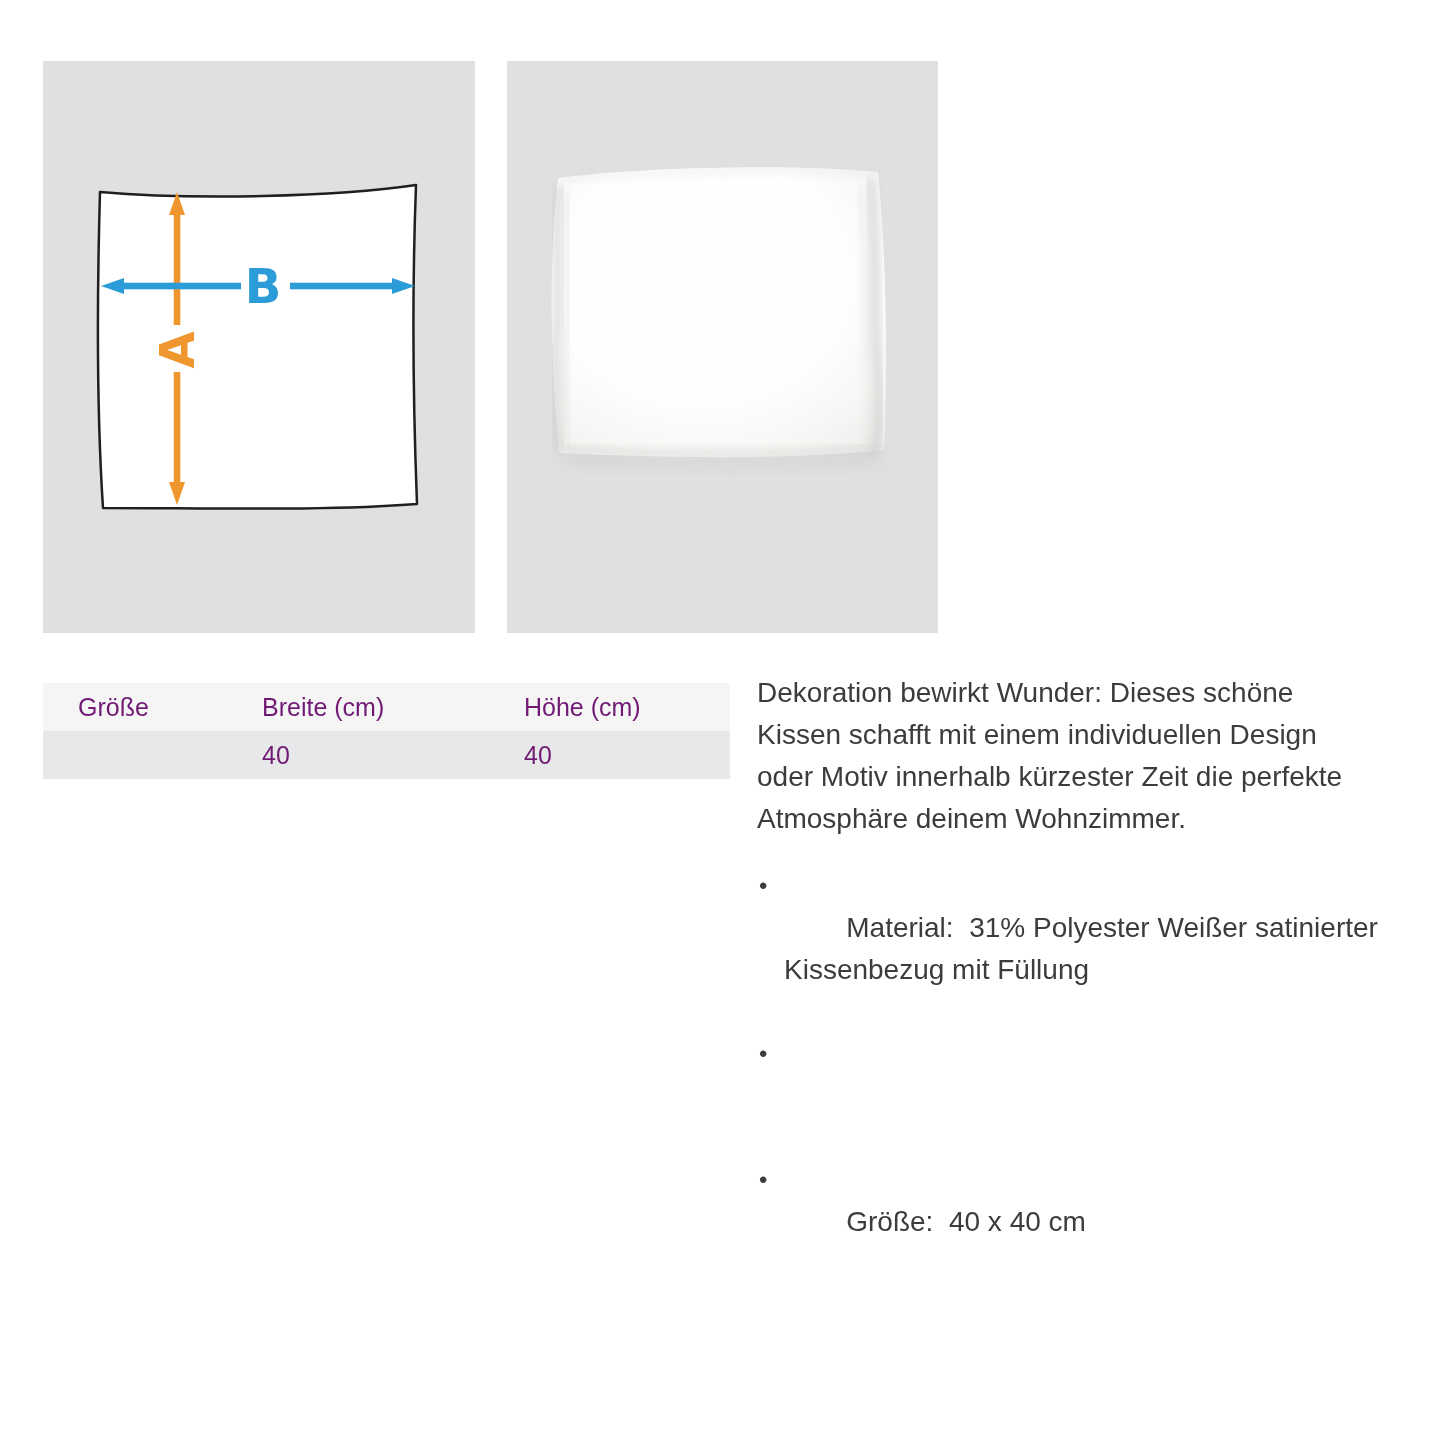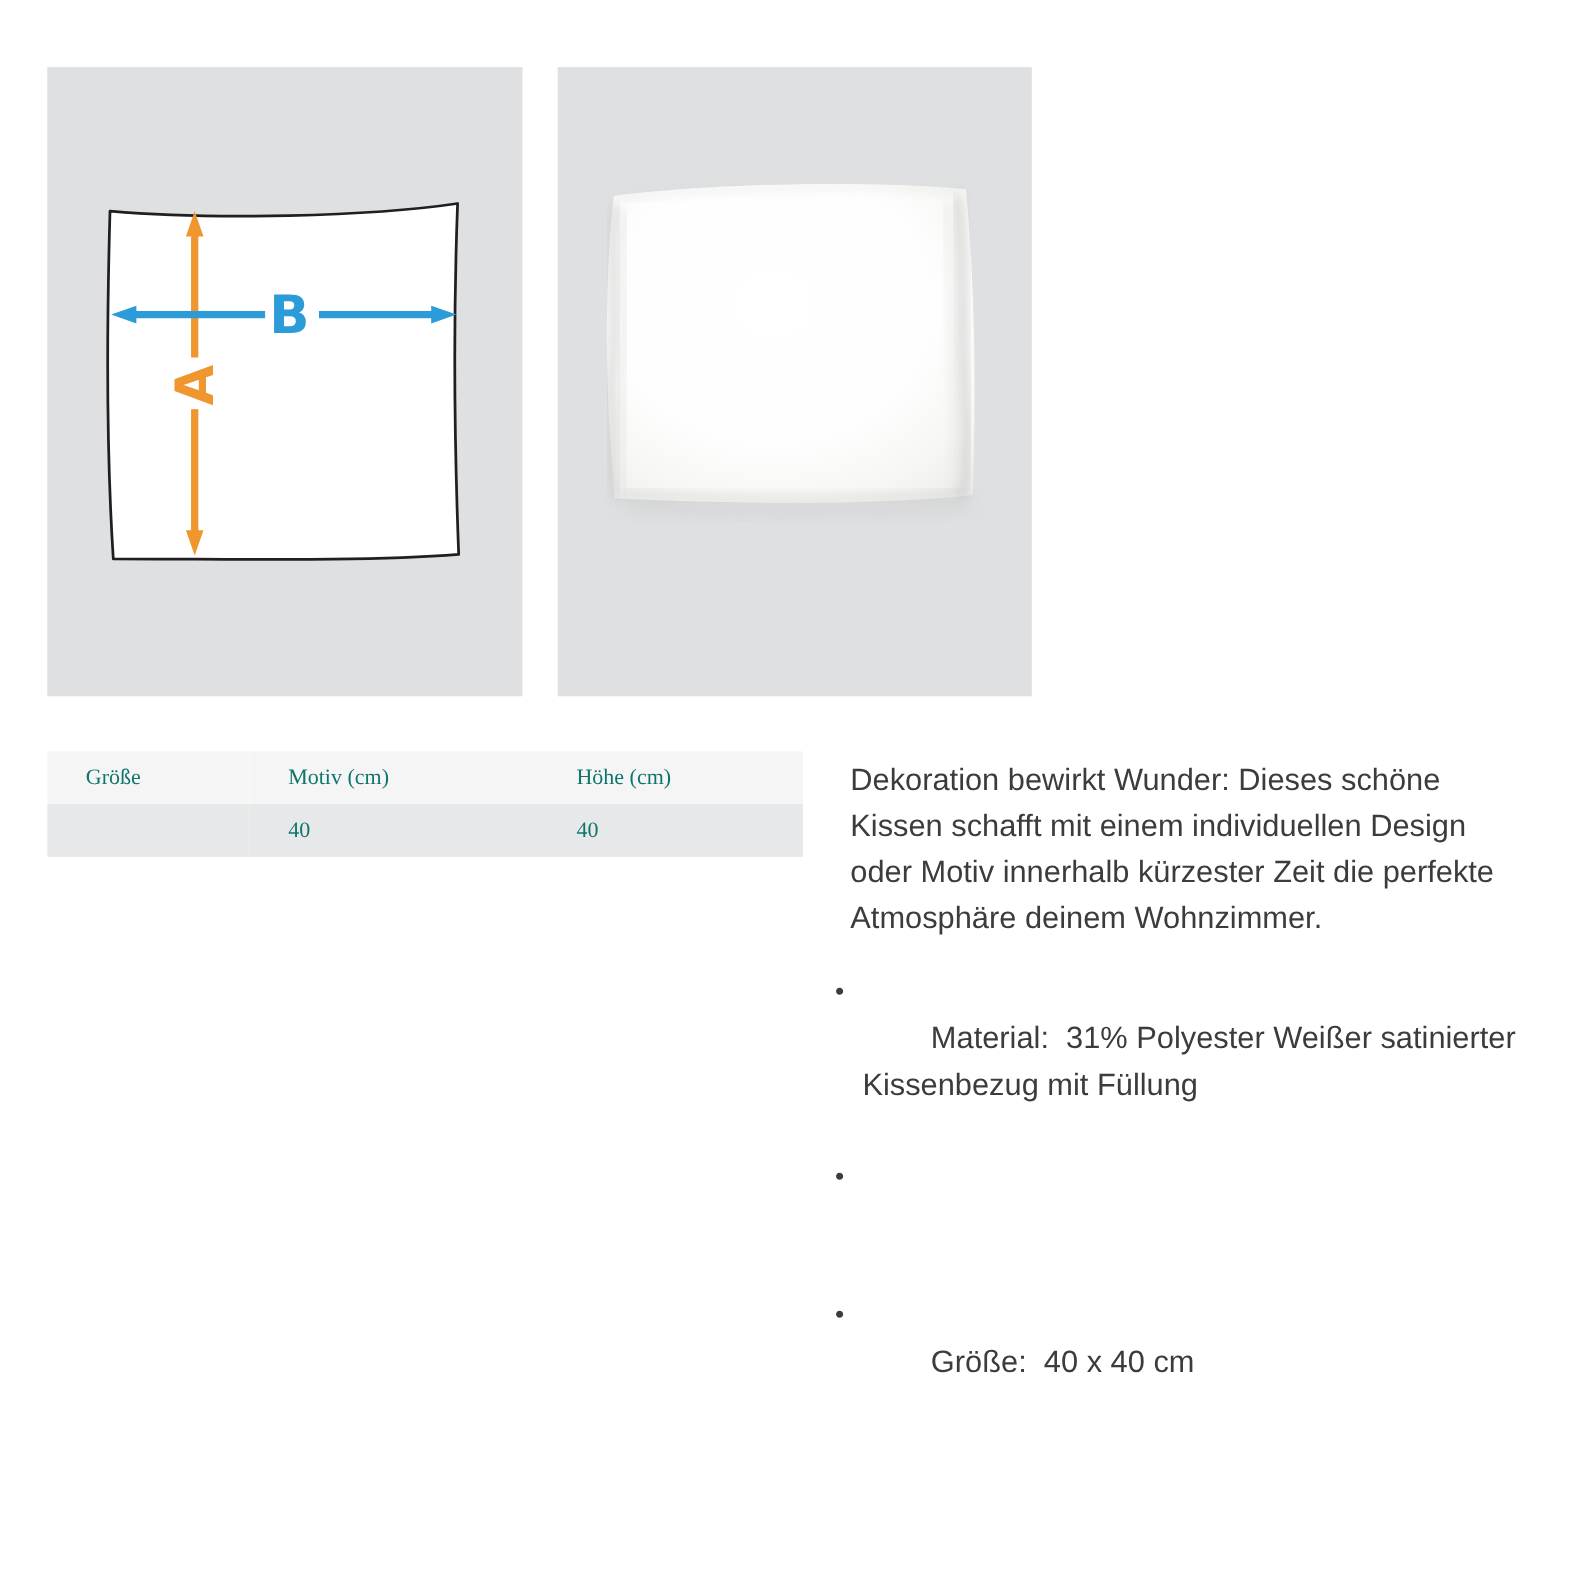--- a/index.html
+++ b/index.html
@@ -24,23 +24,22 @@
   .panel.diagram { left: 43px;  width: 432px; }
   .panel.photo   { left: 507px; width: 431px; }
 
   table.size-table {
     position: absolute;
     left: 43px;
     top: 683px;
     width: 687px;
     border-collapse: collapse;
     table-layout: fixed;
-    font-size: 20px;
-    color: #0f766e;
-    font-family: Liberation Serif, serif;
+    font-size: 25px;
+    color: #701a75;
   }
   table.size-table thead tr { background: #f5f5f6; height: 48px; }
   table.size-table tbody tr { background: #e7e8e9; height: 48px; }
   table.size-table th, table.size-table td {
     font-weight: 400;
     text-align: left;
     padding: 0 0 0 35px;
     vertical-align: middle;
     white-space: nowrap;
     overflow: hidden;
@@ -49,21 +48,21 @@
   .description {
     position: absolute;
     left: 757px;
     top: 672px;
     width: 660px;
     font-size: 28px;
     line-height: 42px;
     color: #3c3c3c;
   }
   .description p {
-    margin: 16px;
+    margin: 0;
     white-space: pre-line;
   }
   .description ul {
     list-style: none;
     margin: 25px 0 0 0;
     padding: 0;
   }
   .description li {
     position: relative;
     padding-left: 27px;
@@ -140,21 +139,21 @@
 
   <table class="size-table">
     <colgroup>
       <col style="width:184px">
       <col style="width:262px">
       <col style="width:241px">
     </colgroup>
     <thead>
       <tr>
         <th>Größe</th>
-        <th>Motiv (cm)</th>
+        <th>Breite (cm)</th>
         <th>Höhe (cm)</th>
       </tr>
     </thead>
     <tbody>
       <tr>
         <td></td>
         <td>40</td>
         <td>40</td>
       </tr>
     </tbody>

